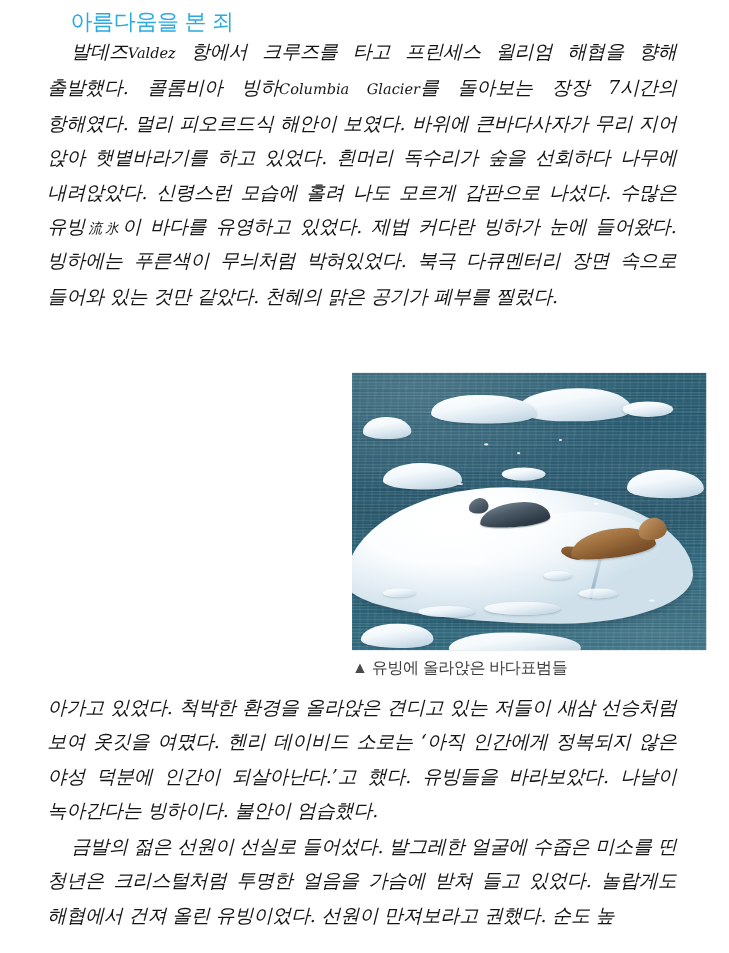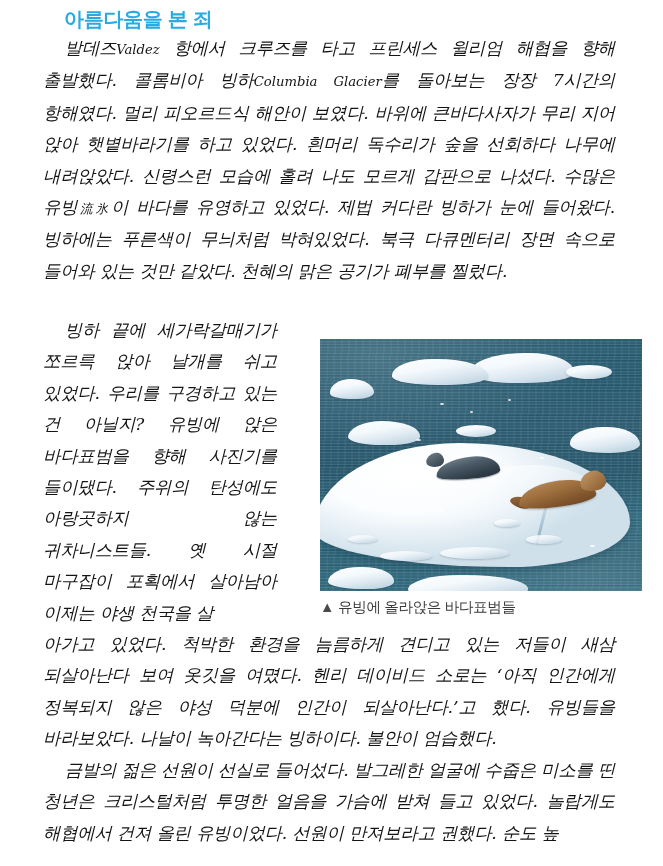--- a/index.html
+++ b/index.html
@@ -23,21 +23,21 @@
     height: 866px;
     background: #ffffff;
   }
 
   
   .article-title {
     position: absolute;
     left: 64px;
     top: 6px;
     font-family: "Liberation Sans", "DejaVu Sans", sans-serif;
-    font-weight: bold;
+    font-weight: normal;
     font-size: 20px;
     letter-spacing: -0.3px;
     color: #29abe2;
     white-space: nowrap;
     text-align: right;
   }
 
   
   .para {
     position: absolute;
@@ -314,21 +314,20 @@
 </style>
 </head>
 <body>
 
 <div class="page">
 
   <div class="article-title">아름다움을 본 죄</div>
 
   <div class="para indent" id="para-top"><span>발데즈</span><span class="gloss">Valdez</span><span> 항에서 크루즈를 타고 프린세스 윌리엄 해협을 향해 출발했다. 콜롬비아 빙하</span><span class="gloss">Columbia Glacier</span><span>를 돌아보는 장장 7시간의 항해였다. 멀리 피오르드식 해안이 보였다. 바위에 큰바다사자가 무리 지어 앉아 햇볕바라기를 하고 있었다. 흰머리 독수리가 숲을 선회하다 나무에 내려앉았다. 신령스런 모습에 홀려 나도 모르게 갑판으로 나섰다. 수많은 유빙</span><span class="gloss-han">流氷</span><span>이 바다를 유영하고 있었다. 제법 커다란 빙하가 눈에 들어왔다. 빙하에는 푸른색이 무늬처럼 박혀있었다. 북극 다큐멘터리 장면 속으로 들어와 있는 것만 같았다. 천혜의 맑은 공기가 폐부를 찔렀다.</span></div>
 
-  <div class="para indent" id="para-wrap">빙하 끝에 세가락갈매기가 쪼르륵 앉아 날개를 쉬고 있었다. 우리를 구경하고 있는 건 아닐지? 유빙에 앉은 바다표범을 향해 사진기를 들이댔다. 주위의 탄성에도 아랑곳하지 않는 귀차니스트들. 옛 시절 마구잡이 포획에서 살아남아 이제는 야생 천국을 살</div>
 
   <figure class="figure">
     <div class="photo">
       <div class="water"></div>
       <div class="ripples"></div>
       <div class="sheen"></div>
 
       <div class="ice ice-c"></div>
       <div class="ice ice-b"></div>
       <div class="ice ice-d"></div>
@@ -363,17 +362,17 @@
       <div class="speck" style="left:220px; top:118px; width:4px; height:2px;"></div>
       <div class="speck" style="left:270px; top:206px; width:5px; height:2px;"></div>
       <div class="speck" style="left:40px;  top:168px; width:4px; height:2px;"></div>
     </div>
 
     <figcaption class="caption" style="position:static; margin-top:7px;">
       <span class="tri">▲</span><span>유빙에 올라앉은 바다표범들</span>
     </figcaption>
   </figure>
 
-  <div class="para" id="para-cont">아가고 있었다. 척박한 환경을 늠름하게 견디고 있는 저들이 새삼 되살아난다 보여 옷깃을 여몄다. 헨리 데이비드 소로는 ‘아직 인간에게 정복되지 않은 야성 덕분에 인간이 되살아난다.’고 했다. 유빙들을 바라보았다. 나날이 녹아간다는 빙하이다. 불안이 엄습했다.</div>
+  <div class="para" id="para-cont">아가고 있었다. 척박한 환경을 올라앉은 견디고 있는 저들이 새삼 선승처럼 보여 옷깃을 여몄다. 헨리 데이비드 소로는 ‘아직 인간에게 정복되지 않은 야성 덕분에 인간이 되살아난다.’고 했다. 유빙들을 바라보았다. 나날이 녹아간다는 빙하이다. 불안이 엄습했다.</div>
 
   <div class="para indent" id="para-last">금발의 젊은 선원이 선실로 들어섰다. 발그레한 얼굴에 수줍은 미소를 띤 청년은 크리스털처럼 투명한 얼음을 가슴에 받쳐 들고 있었다. 놀랍게도 해협에서 건져 올린 유빙이었다. 선원이 만져보라고 권했다. 순도 높</div>
 
 </div>
 
 </body></html>

